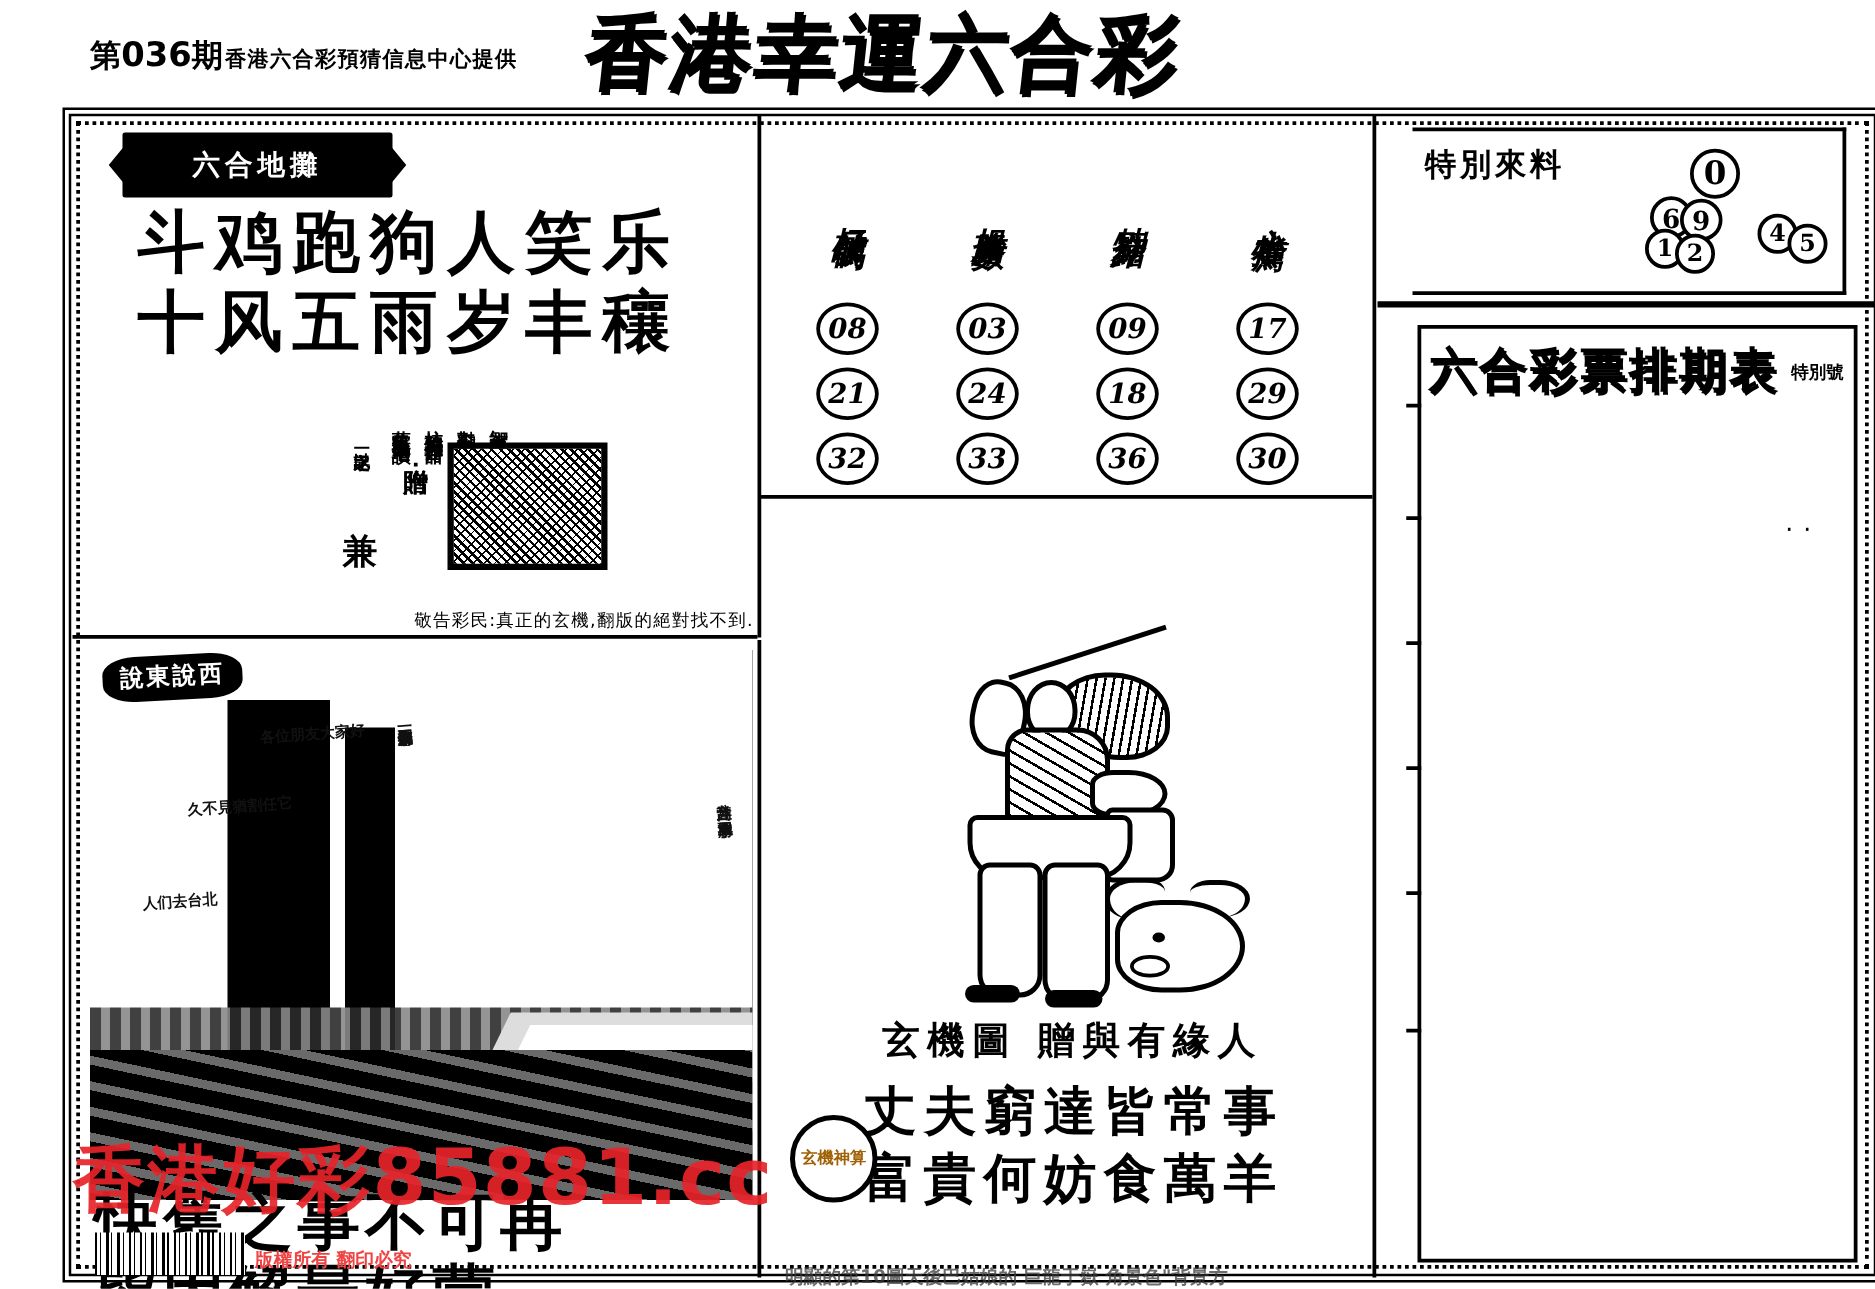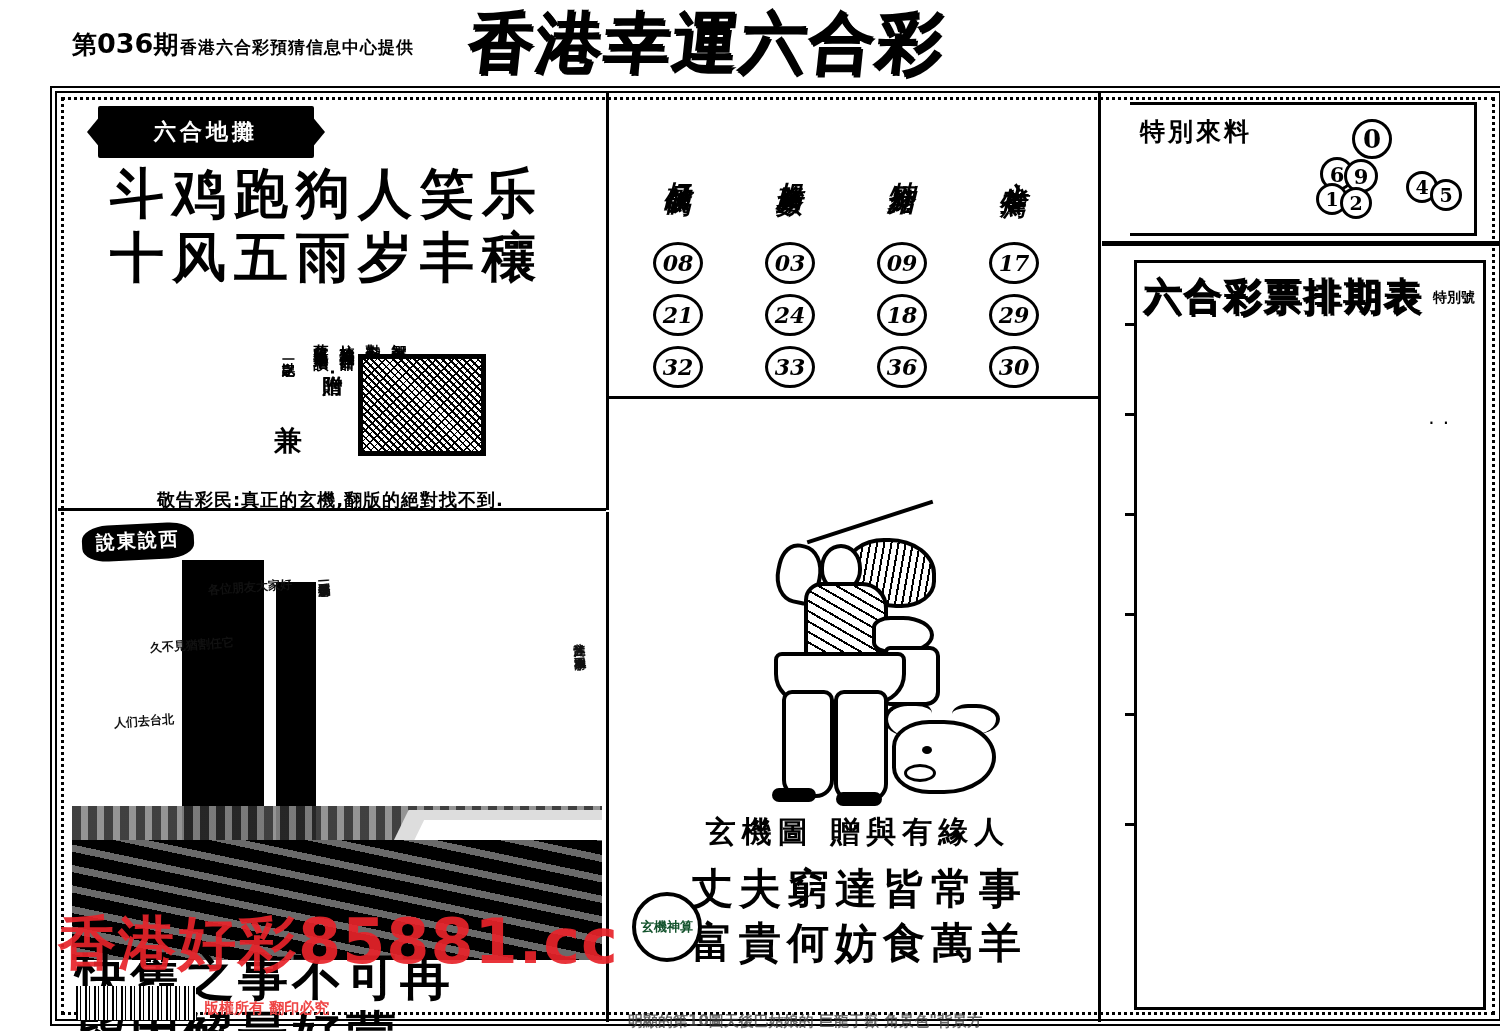--- a/index.html
+++ b/index.html
@@ -63,21 +63,21 @@
     border-right:14px solid #000;
   }
   .banner:after{
     content:"";position:absolute;right:-14px;top:6px;
     border-top:17px solid transparent;border-bottom:17px solid transparent;
     border-left:14px solid #000;
   }
 
   .couplet{
     position:absolute;left:52px;top:70px;width:470px;
-    font-family:Liberation Serif, serif;
+    font-family:Liberation Sans, sans-serif;
     color:#000;
   }
   .couplet .line{
     font-size:54px;font-weight:bold;letter-spacing:8px;line-height:64px;
     white-space:nowrap;
   }
 
   .verse-block{
     position:absolute;left:60px;top:240px;width:290px;height:130px;
   }
@@ -113,23 +113,23 @@
   .gift-box{
     position:absolute;left:300px;top:262px;width:118px;height:92px;
     border:5px solid #000;
     background:
       repeating-linear-gradient(45deg,#000 0 2px,#fff 2px 5px),
       repeating-linear-gradient(-45deg,#000 0 1px,#fff 1px 6px);
     background-blend-mode:multiply;
   }
 
   .notice{
-    position:absolute;left:0px;top:396px;width:545px;text-align:center;
+    position:absolute;left:0px;top:396px;width:545px;text-align:right;
     font-family:"DejaVu Sans","Liberation Sans",sans-serif;
-    font-size:18px;font-weight:bold;color:#000;letter-spacing:1px;
+    font-size:14px;font-weight:normal;color:#000;letter-spacing:1px;
   }
 
   
   .photo{
     position:absolute;left:14px;top:428px;width:530px;height:440px;
     background:#111;
     overflow:hidden;
   }
   .photo .sky{position:absolute;left:0;top:0;width:100%;height:100%;background:#fff;}
   .photo .tower{
@@ -306,21 +306,21 @@
     position:absolute;left:586px;top:862px;width:490px;
     font-family:"DejaVu Serif","Liberation Serif",serif;
     font-size:42px;font-weight:bold;color:#000;letter-spacing:6px;
     line-height:54px;text-align:center;white-space:nowrap;
   }
   .seal{
     position:absolute;left:604px;top:892px;width:62px;height:62px;
     border:4px solid #000;border-radius:50%;
     display:flex;align-items:center;justify-content:center;
     font-family:"DejaVu Serif","Liberation Serif",serif;
-    font-size:13px;font-weight:bold;line-height:14px;text-align:center;color:#14532d;
+    font-size:13px;font-weight:bold;line-height:14px;text-align:center;color:#a16207;
     background:#fff;
   }
   .bottom-faint{
     position:absolute;left:600px;bottom:0px;width:470px;
     font-size:15px;font-weight:bold;color:#3a3a3a;white-space:nowrap;
     opacity:.75;
   }
 
   
   .right{position:absolute;left:1074px;top:92px;width:400px;height:930px;}

